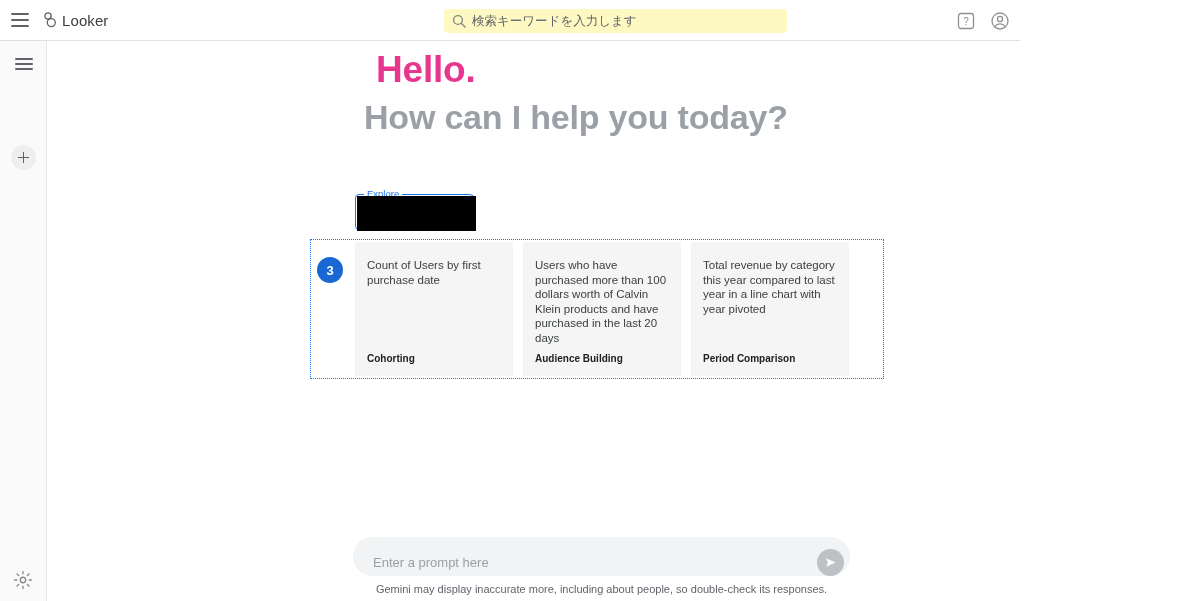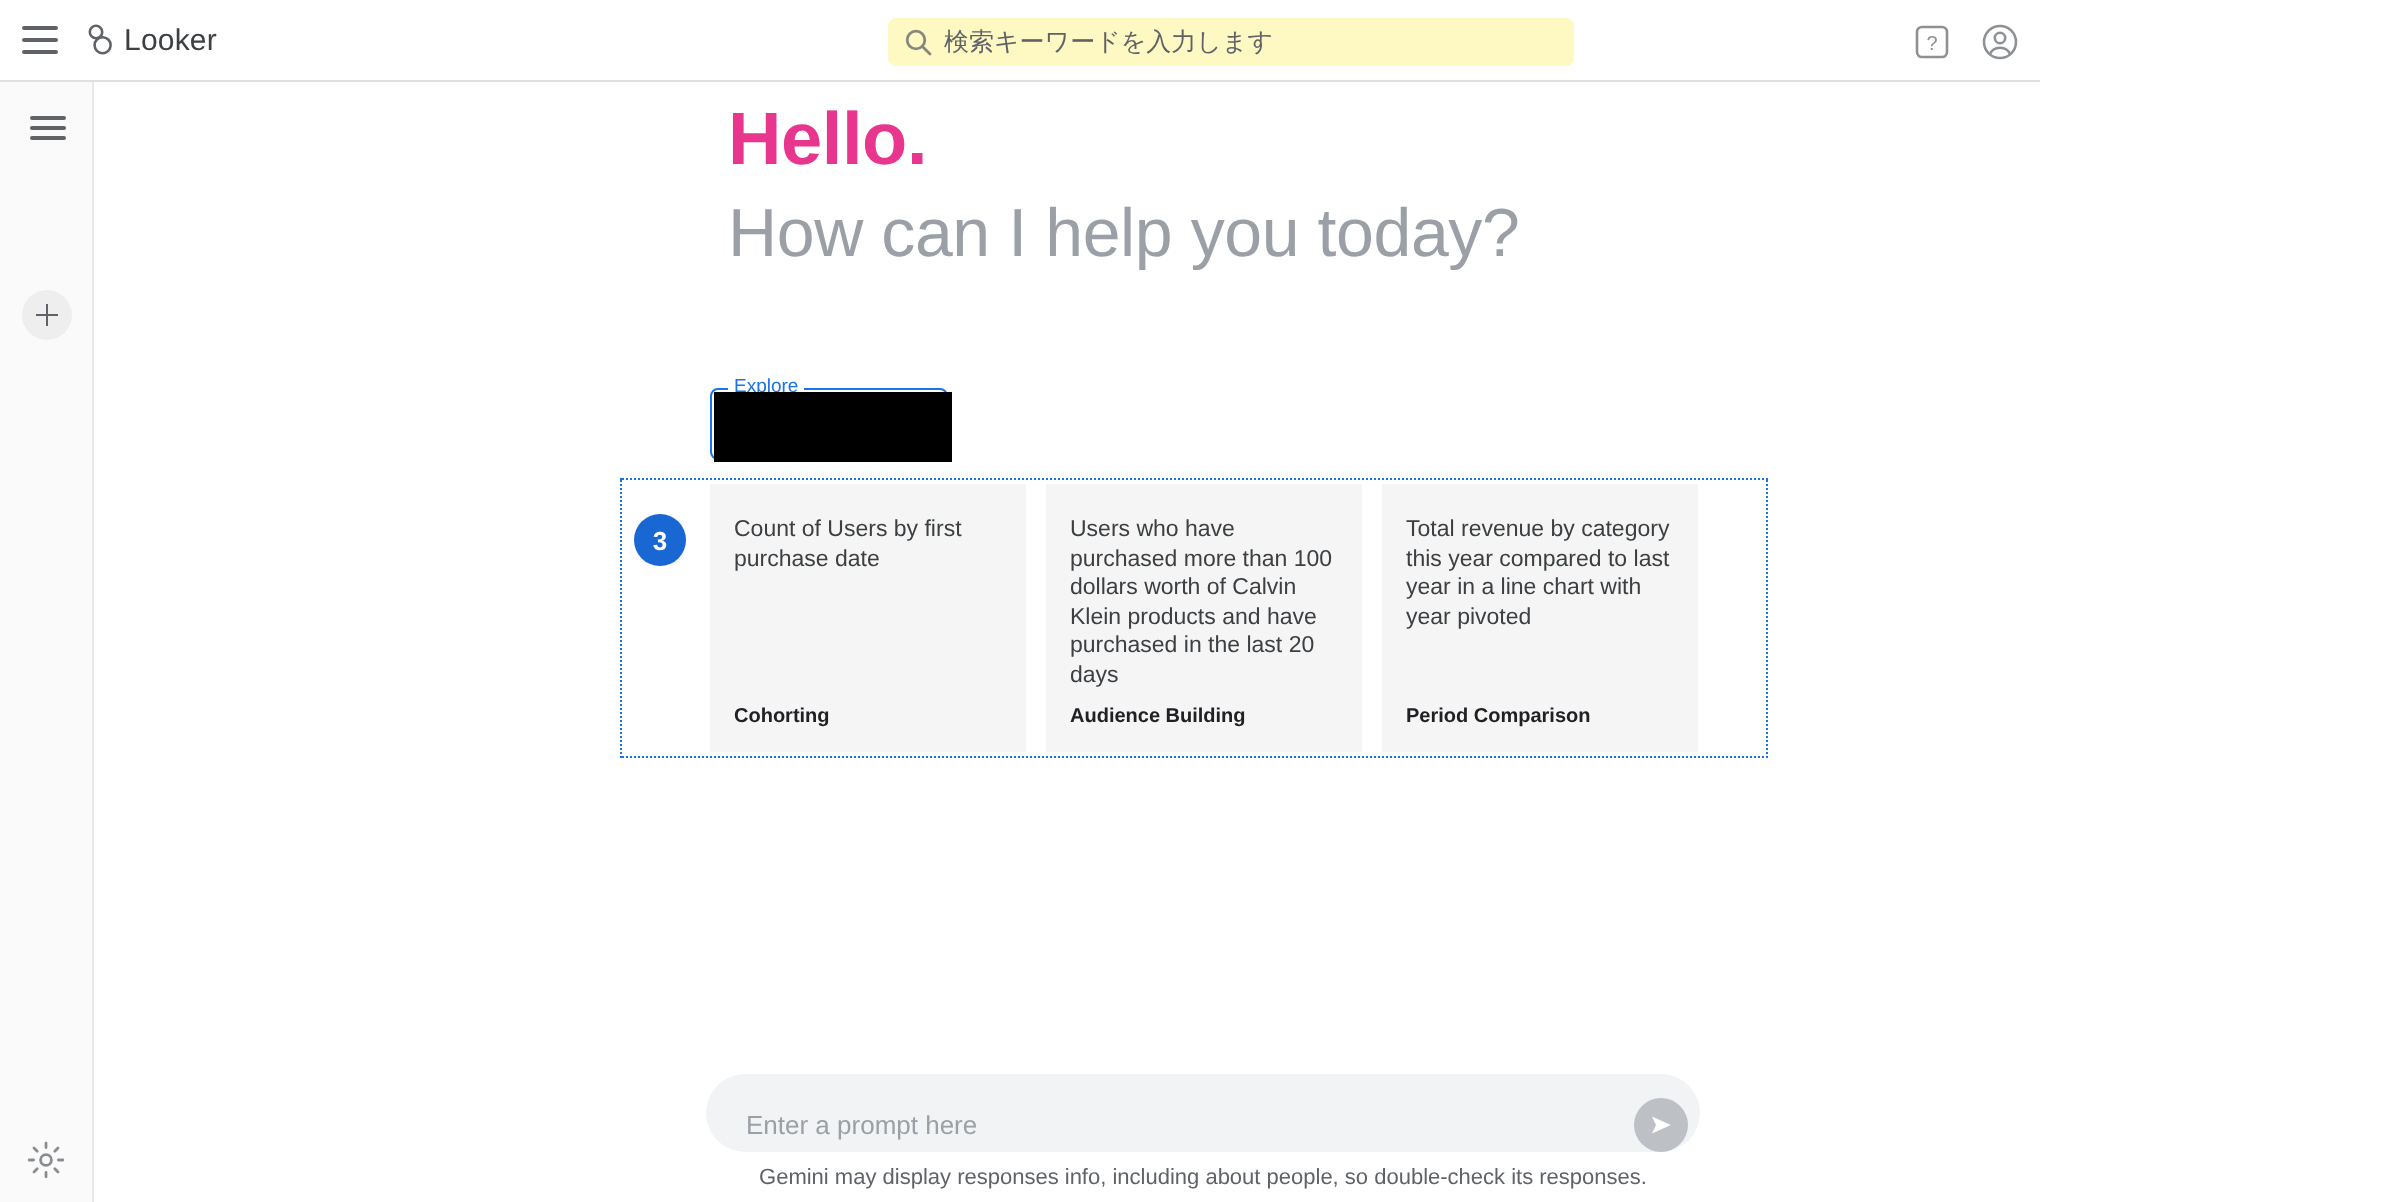--- a/index.html
+++ b/index.html
@@ -185,26 +185,27 @@
     top: 6px;
     left: 317px;
     width: 700px;
   }
   .greeting-hello {
     font-size: 37px;
     font-weight: bold;
     color: #e8368f;
     line-height: 46px;
     letter-spacing: -.2px;
+    margin-left: 12px;
   }
   .greeting-sub {
     font-size: 34px;
     color: #9aa0a6;
     line-height: 48px;
-    font-weight: normal;
+    font-weight: bold;
     letter-spacing: -.2px;
   }
 
   
   .explore-field {
     position: absolute;
     top: 153px;
     left: 308px;
     width: 119px;
     height: 36px;
@@ -426,14 +427,14 @@
 
   <div class="prompt-bar">
     <input class="prompt-input" type="text" placeholder="Enter a prompt here" style="">
     <span class="send-btn">
       <svg width="15" height="15" viewBox="0 0 15 15">
         <path d="M3 3.2L12.4 7.5 3 11.8 5 7.5z" fill="#ffffff"></path>
       </svg>
     </span>
   </div>
 
-  <div class="disclaimer">Gemini may display responses info, including about people, so double-check its responses.</div>
+  <div class="disclaimer">Gemini may display inaccurate more, including about people, so double-check its responses.</div>
 </div>
 
 </body></html>

